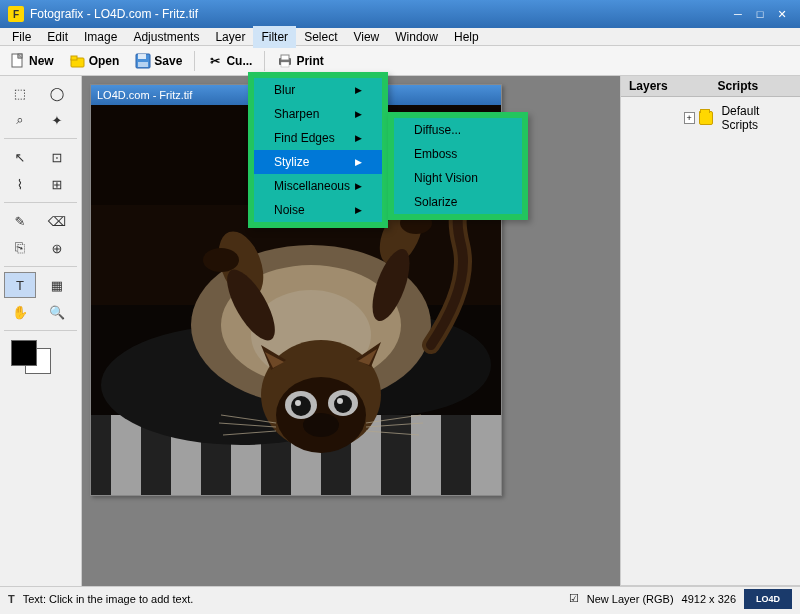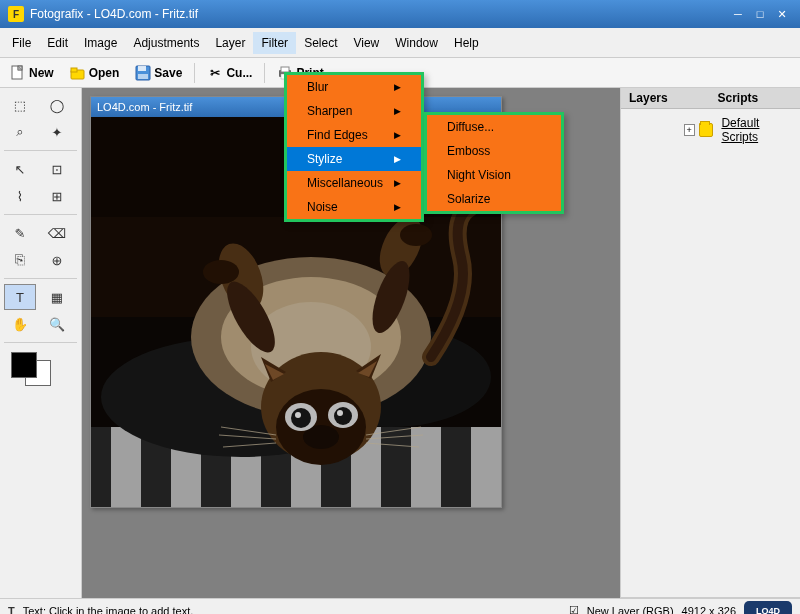--- a/index.html
+++ b/index.html
@@ -58,21 +58,21 @@
       font-size: 11px;
       display: flex;
       align-items: center;
       justify-content: center;
     }
 
     
     .menu-bar {
       background: #f0f0f0;
       border-bottom: 1px solid #ccc;
-      height: 30px;
+      height: 18px;
       display: flex;
       align-items: center;
       padding: 0 4px;
     }
     .menu-item {
       padding: 2px 8px;
       cursor: pointer;
       height: 22px;
       display: flex;
       align-items: center;
@@ -303,39 +303,38 @@
     .lo4d-logo {
       width: 48px;
       height: 20px;
       background: #1a3a6b;
       color: white;
       font-size: 9px;
       font-weight: bold;
       display: flex;
       align-items: center;
       justify-content: center;
-      border-radius: 5px;
+      border-radius: 0;
     }
 
     
     .dropdown-overlay {
       position: absolute;
       top: 0; left: 0; right: 0; bottom: 0;
       z-index: 100;
       pointer-events: none;
     }
     .dropdown-menu {
       position: absolute;
-      background: #f97316;
-      border: 3px solid #22c55e;
+      background: #14b8a6;
+      border: 6px solid #22c55e;
       box-shadow: 3px 3px 6px rgba(0,0,0,0.25);
       min-width: 140px;
       z-index: 200;
       pointer-events: all;
-      margin-left: 36px;
     }
     .dropdown-item {
       display: flex;
       align-items: center;
       justify-content: space-between;
       padding: 4px 20px 4px 20px;
       cursor: pointer;
       font-size: 12px;
       height: 24px;
     }
@@ -553,21 +552,21 @@
       <div class="panel-header">Layers</div>
     </div>
 
 
     <div class="panel-section scripts-section">
       <div class="panel-header">Scripts</div>
       <div class="panel-content">
         <div class="script-item">
           <div class="expand-btn">+</div>
           <div class="folder-icon"></div>
-          <span style="font-size:12px; margin-left:4px;text-decoration:underline;">Default Scripts</span>
+          <span style="font-size:12px; margin-left:4px;">Default Scripts</span>
         </div>
       </div>
     </div>
   </div>
 </div>
 
 <div class="status-bar">
   <span style="font-weight:bold; color:#333;">T</span>
   <span class="status-text">Text: Click in the image to add text.</span>
   <span>☑</span>

